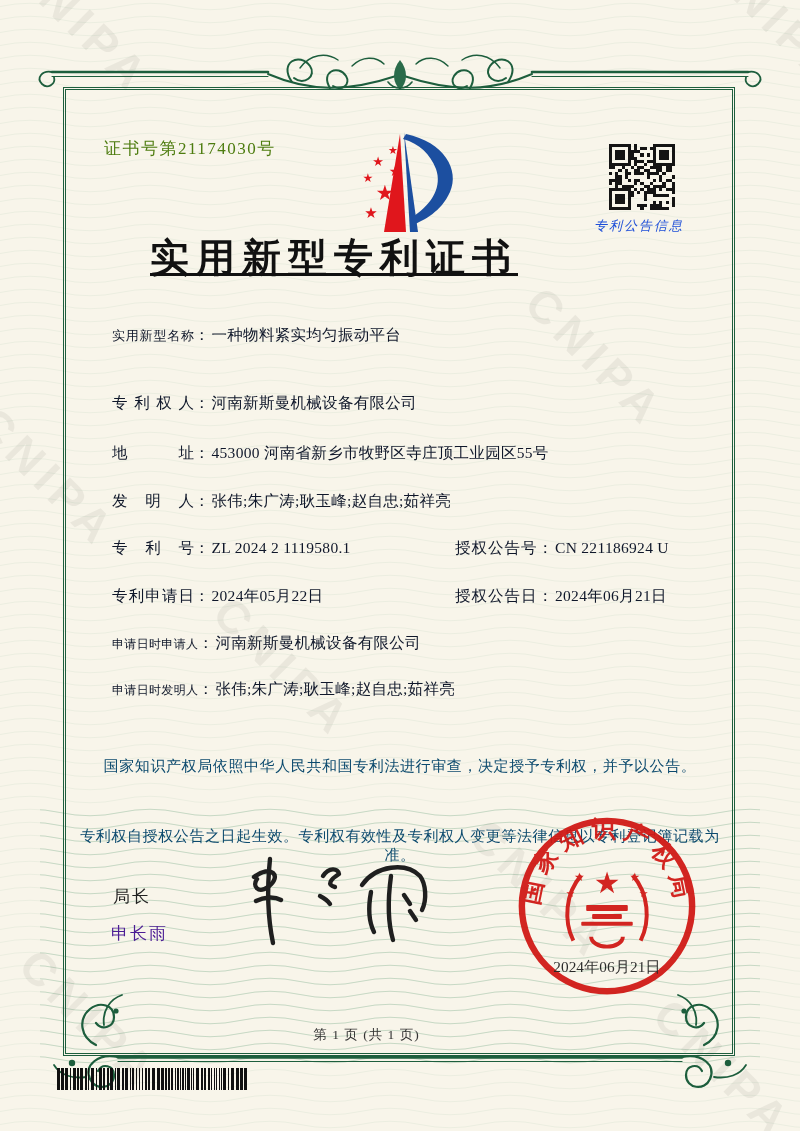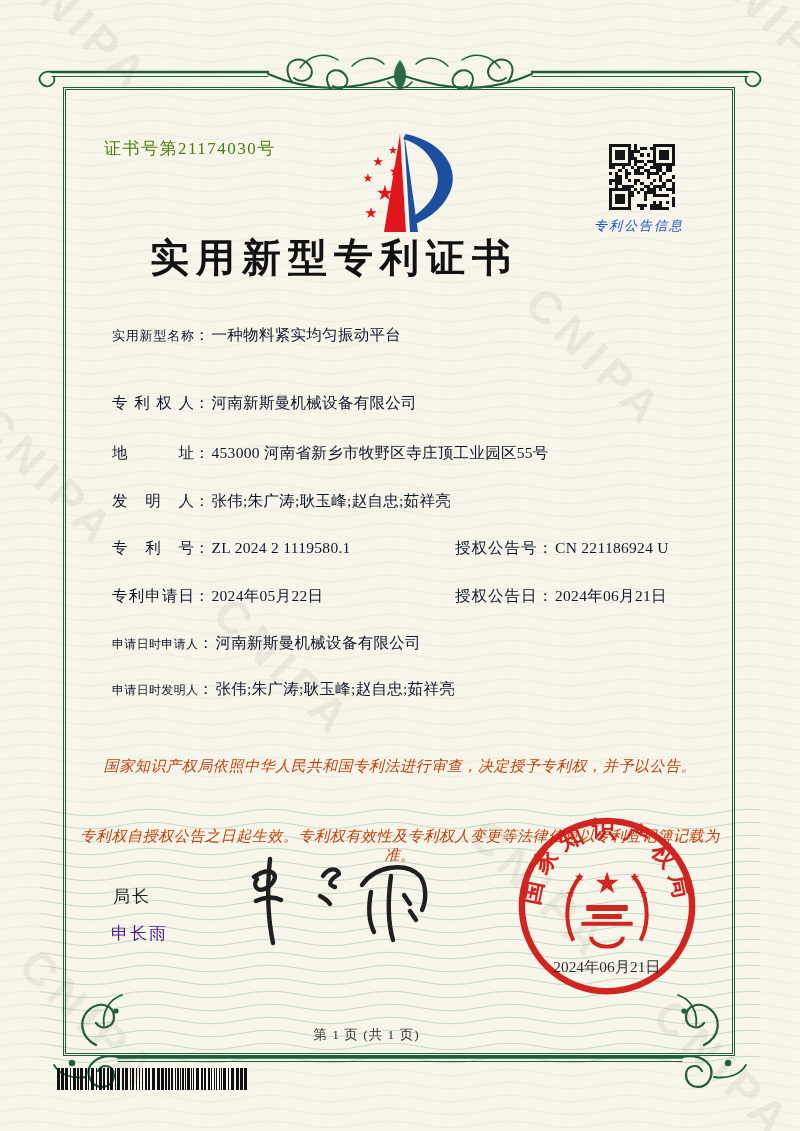--- a/index.html
+++ b/index.html
@@ -16,34 +16,34 @@
   #inner-frame{left:63px;top:87px;width:672px;height:969px;
       border:3px double #1d5e3d;box-sizing:border-box;pointer-events:none;}
   .orn{pointer-events:none;}
   
   #cert-no{left:104px;top:137px;font-size:17px;color:#4d7c0f;letter-spacing:1.5px;}
   #logo{left:340px;top:126px;width:124px;height:114px;}
   #qr-box{left:609px;top:144px;width:66px;height:66px;}
   #qr-caption{left:574px;top:217px;width:130px;text-align:center;font-size:13px;
       font-style:italic;letter-spacing:2px;color:#1d4ed8;}
   #title{left:0;top:231px;width:668px;text-align:center;font-size:39px;font-weight:700;
-      letter-spacing:7px;color:#111;}
+      letter-spacing:7px;color:#111;text-decoration:underline;}
   
   .row{position:absolute;left:112px;width:630px;height:24px;font-size:15.5px;color:#0f172a;}
   .flabel{display:inline-block;width:82px;text-align:justify;text-align-last:justify;
       vertical-align:baseline;}
   .flabel.sm{font-size:13px;}
   .flabel.xs{font-size:12px;width:86px;}
   .colon{padding:0 2px 0 0;}
   .fval{letter-spacing:.3px;}
   .rcol{position:absolute;left:343px;top:0;}
   .rcol .rlabel{letter-spacing:1px;text-align:center;}
   
   .stmt{position:absolute;left:72px;width:656px;text-align:center;font-size:15px;
-      font-style:italic;color:#c2410c;letter-spacing:.6px;}
+      color:#0c4a6e;letter-spacing:.6px;}
   
   #signer-title{left:113px;top:885px;font-size:17px;color:#222;letter-spacing:2px;}
   #signer-name{left:111px;top:922px;font-size:17px;color:#4c1d95;letter-spacing:2px;}
   #autograph{left:226px;top:843px;width:230px;height:115px;}
   
   #seal{left:508px;top:810px;width:198px;height:198px;opacity:.93;}
   
   #page-footer{left:0;top:1026px;width:733px;text-align:center;font-size:13.5px;color:#333;
       letter-spacing:1px;}
   #barcode{left:57px;top:1068px;width:190px;height:22px;}

